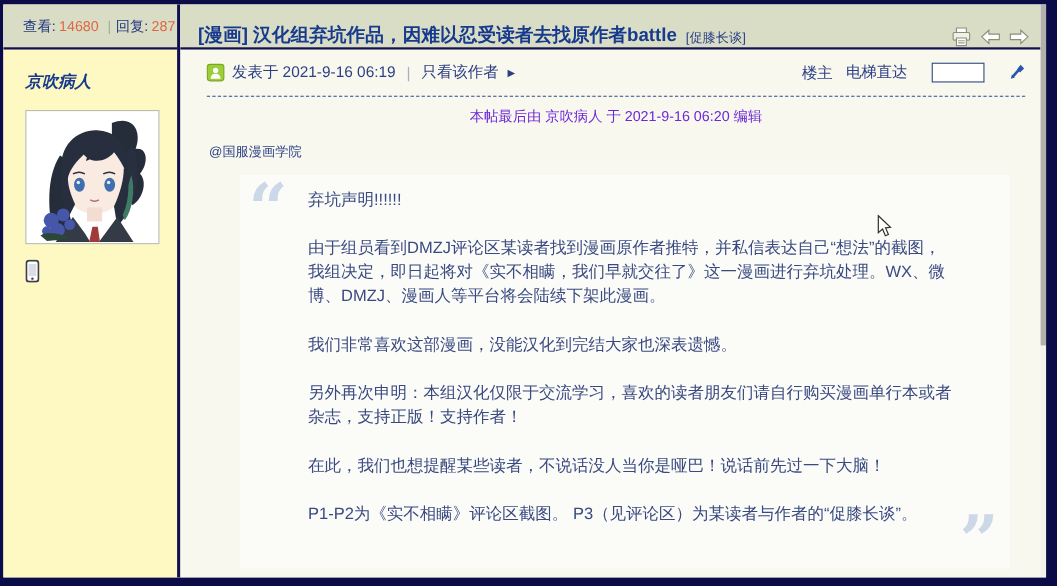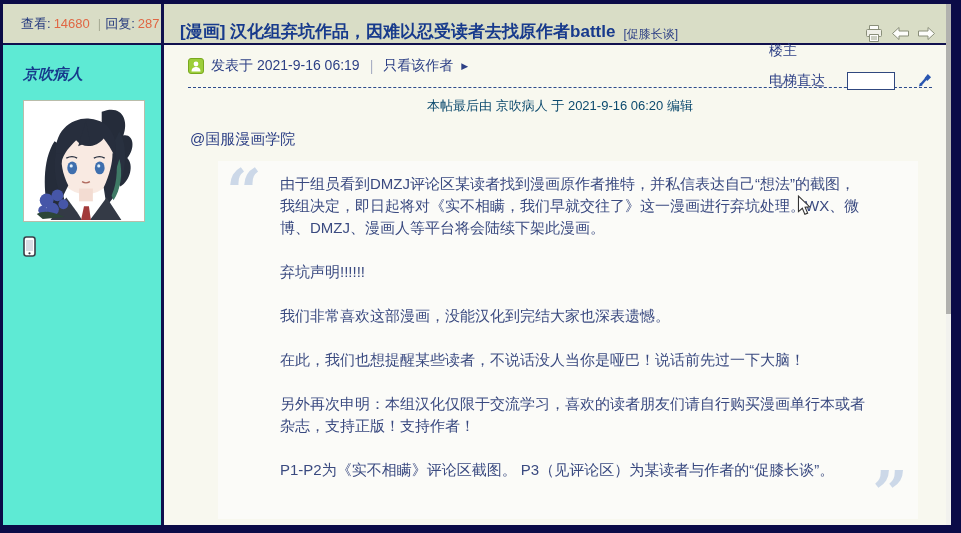--- a/index.html
+++ b/index.html
@@ -6,21 +6,21 @@
   html,body { background:#888; }
   body { font-family:"Liberation Sans","DejaVu Sans",sans-serif; }
 
   .window{
     position:relative; width:961px; height:533px;
     border:solid #0b0b47; border-width:4px 10px 8px 3px;
     background:#f8f8ef; display:flex; overflow:hidden;
   }
 
   
-  .col-left{ width:158px; background:#5eead4; display:flex; flex-direction:column; flex:none;}
+  .col-left{ width:158px; background:#fef9c3; display:flex; flex-direction:column; flex:none;}
   .col-divider{ width:3px; background:#10104e; flex:none;}
   .col-main{ flex:1; background:#f8f8ef; display:flex; flex-direction:column; min-width:0;}
   .scroll-col{ width:5px; flex:none; background:#f2f2ee; position:relative;}
   .scroll-thumb{ position:absolute; top:0; left:0; width:5px; height:310px; background:#b1b1ae;}
 
   
   .stats-cell{
     height:41px; border-bottom:2px solid #10104e; background:#d9ddc6;
     display:flex; align-items:center; padding-left:18px; font-size:13px; color:#253a7e;
     white-space:nowrap;
@@ -49,27 +49,27 @@
 
   
   .post{ flex:1; padding:8px 14px 0 24px; position:relative;}
   .post-head{ display:flex; align-items:center; height:26px; font-size:14px; color:#2c3f85;}
   .online-badge{ width:16px; height:16px; background:#9cce3a; border:1px solid #79a81f; border-radius:3px;
     display:inline-flex; align-items:center; justify-content:center; margin-right:7px;}
   .posted-at{ margin-right:10px;}
   .head-sep{ color:#aab0c4; margin-right:10px;}
   .view-author{ color:#2c3f85; cursor:pointer;}
   .arrow-glyph{ font-size:9px; margin-left:8px; color:#2c3f85;}
-  .head-right{ margin-left:auto; display:flex; align-items:flex-start; gap:12px; font-size:14px; color:#2c3f85;flex-direction:column;}
+  .head-right{ margin-left:auto; display:flex; align-items:flex-end; gap:12px; font-size:14px; color:#2c3f85;}
   .jump-wrap{ display:flex; align-items:center; gap:22px;}
   .jump-input{ width:48px; height:18px; border:1px solid #30487f; background:#fff; font-size:12px; padding:0 3px;}
   .dashed{ border-bottom:1px dashed #2c4a8c; margin-top:8px;}
 
-  .edit-notice{ text-align:center; font-size:13px; color:#0c4a6e; margin-top:9px;}
-  .mention{ font-size:15px; color:#2c3f85; margin:15px 0 0 2px; cursor:pointer; display:inline-block;text-align:right;}
+  .edit-notice{ text-align:center; font-size:13px; color:#6d28d9; margin-top:9px;}
+  .mention{ font-size:12px; color:#2c3f85; margin:15px 0 0 2px; cursor:pointer; display:inline-block;text-align:right;}
 
   .quote{
     position:relative; margin:12px 14px 0 30px; background:#fbfbf8;
     padding:12px 52px 16px 62px;
   }
   .quote p{ font-size:15px; line-height:22px; color:#3a4a80; margin:0 0 22px;}
   .quote p:last-child{ margin-bottom:0; white-space:pre-line;}
   .qmark{ position:absolute; font-family:"DejaVu Serif",serif; font-weight:bold;
     font-size:62px; line-height:1; color:#ccd8e8; user-select:none;}
   .qmark.open{ left:8px; top:0px;}
@@ -195,25 +195,25 @@
       <div class="dashed"></div>
 
       <div class="edit-notice">本帖最后由 京吹病人 于 2021-9-16 06:20 编辑</div>
 
       <div>
         <span class="mention">@国服漫画学院</span>
       </div>
 
       <div class="quote">
         <span class="qmark open">“</span>
+        <p>弃坑声明!!!!!!</p>
         <p>由于组员看到DMZJ评论区某读者找到漫画原作者推特，并私信表达自己“想法”的截图，我组决定，即日起将对《实不相瞒，我们早就交往了》这一漫画进行弃坑处理。WX、微博、DMZJ、漫画人等平台将会陆续下架此漫画。</p>
-        <p>弃坑声明!!!!!!</p>
         <p>我们非常喜欢这部漫画，没能汉化到完结大家也深表遗憾。</p>
+        <p>另外再次申明：本组汉化仅限于交流学习，喜欢的读者朋友们请自行购买漫画单行本或者杂志，支持正版！支持作者！</p>
         <p>在此，我们也想提醒某些读者，不说话没人当你是哑巴！说话前先过一下大脑！</p>
-        <p>另外再次申明：本组汉化仅限于交流学习，喜欢的读者朋友们请自行购买漫画单行本或者杂志，支持正版！支持作者！</p>
         <p>P1-P2为《实不相瞒》评论区截图。
 P3（见评论区）为某读者与作者的“促膝长谈”。</p>
         <span class="qmark close">”</span>
       </div>
     </div>
   </div>
 
   <div class="scroll-col">
     <div class="scroll-thumb"></div>
   </div>

